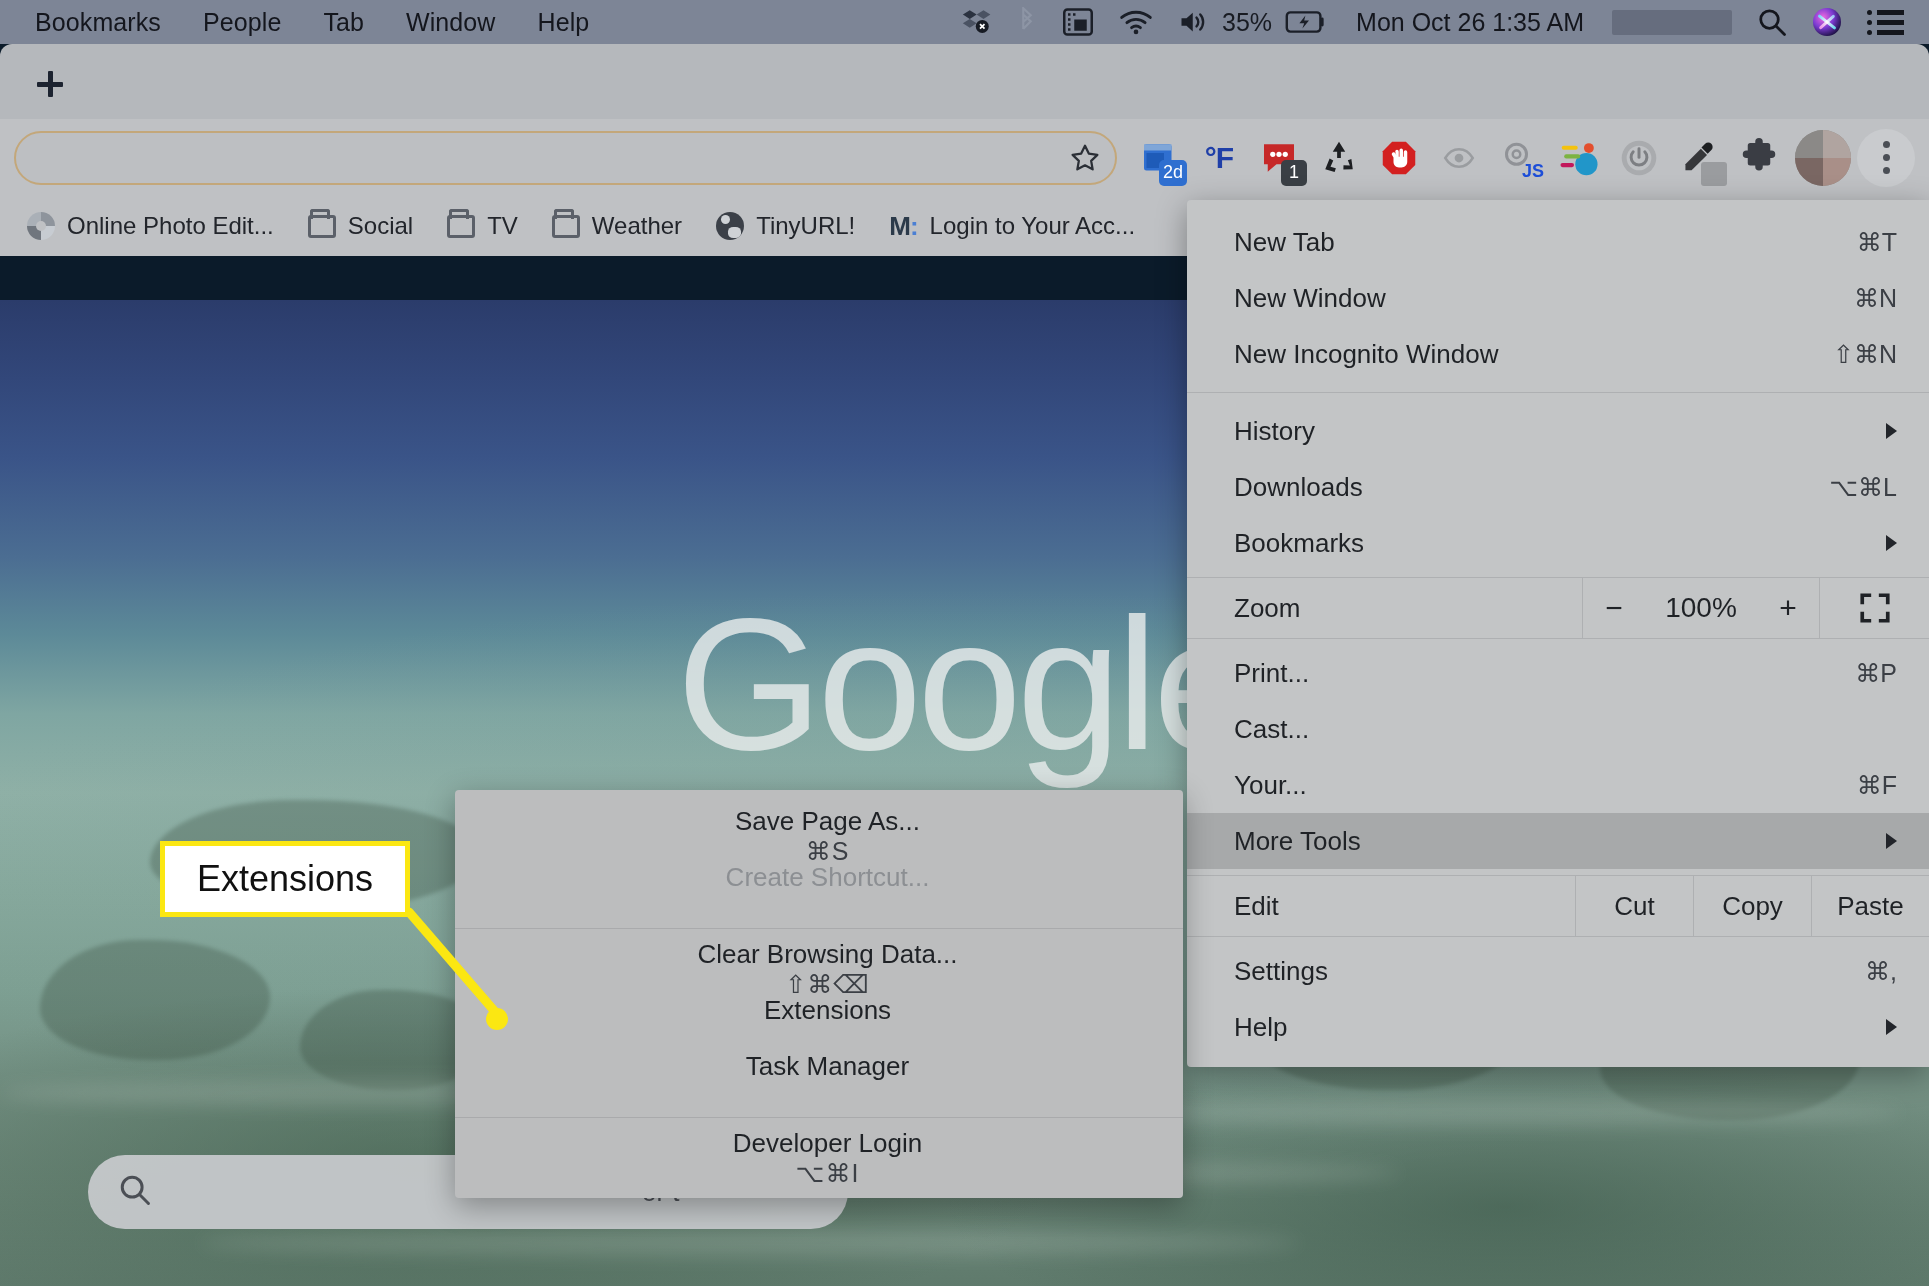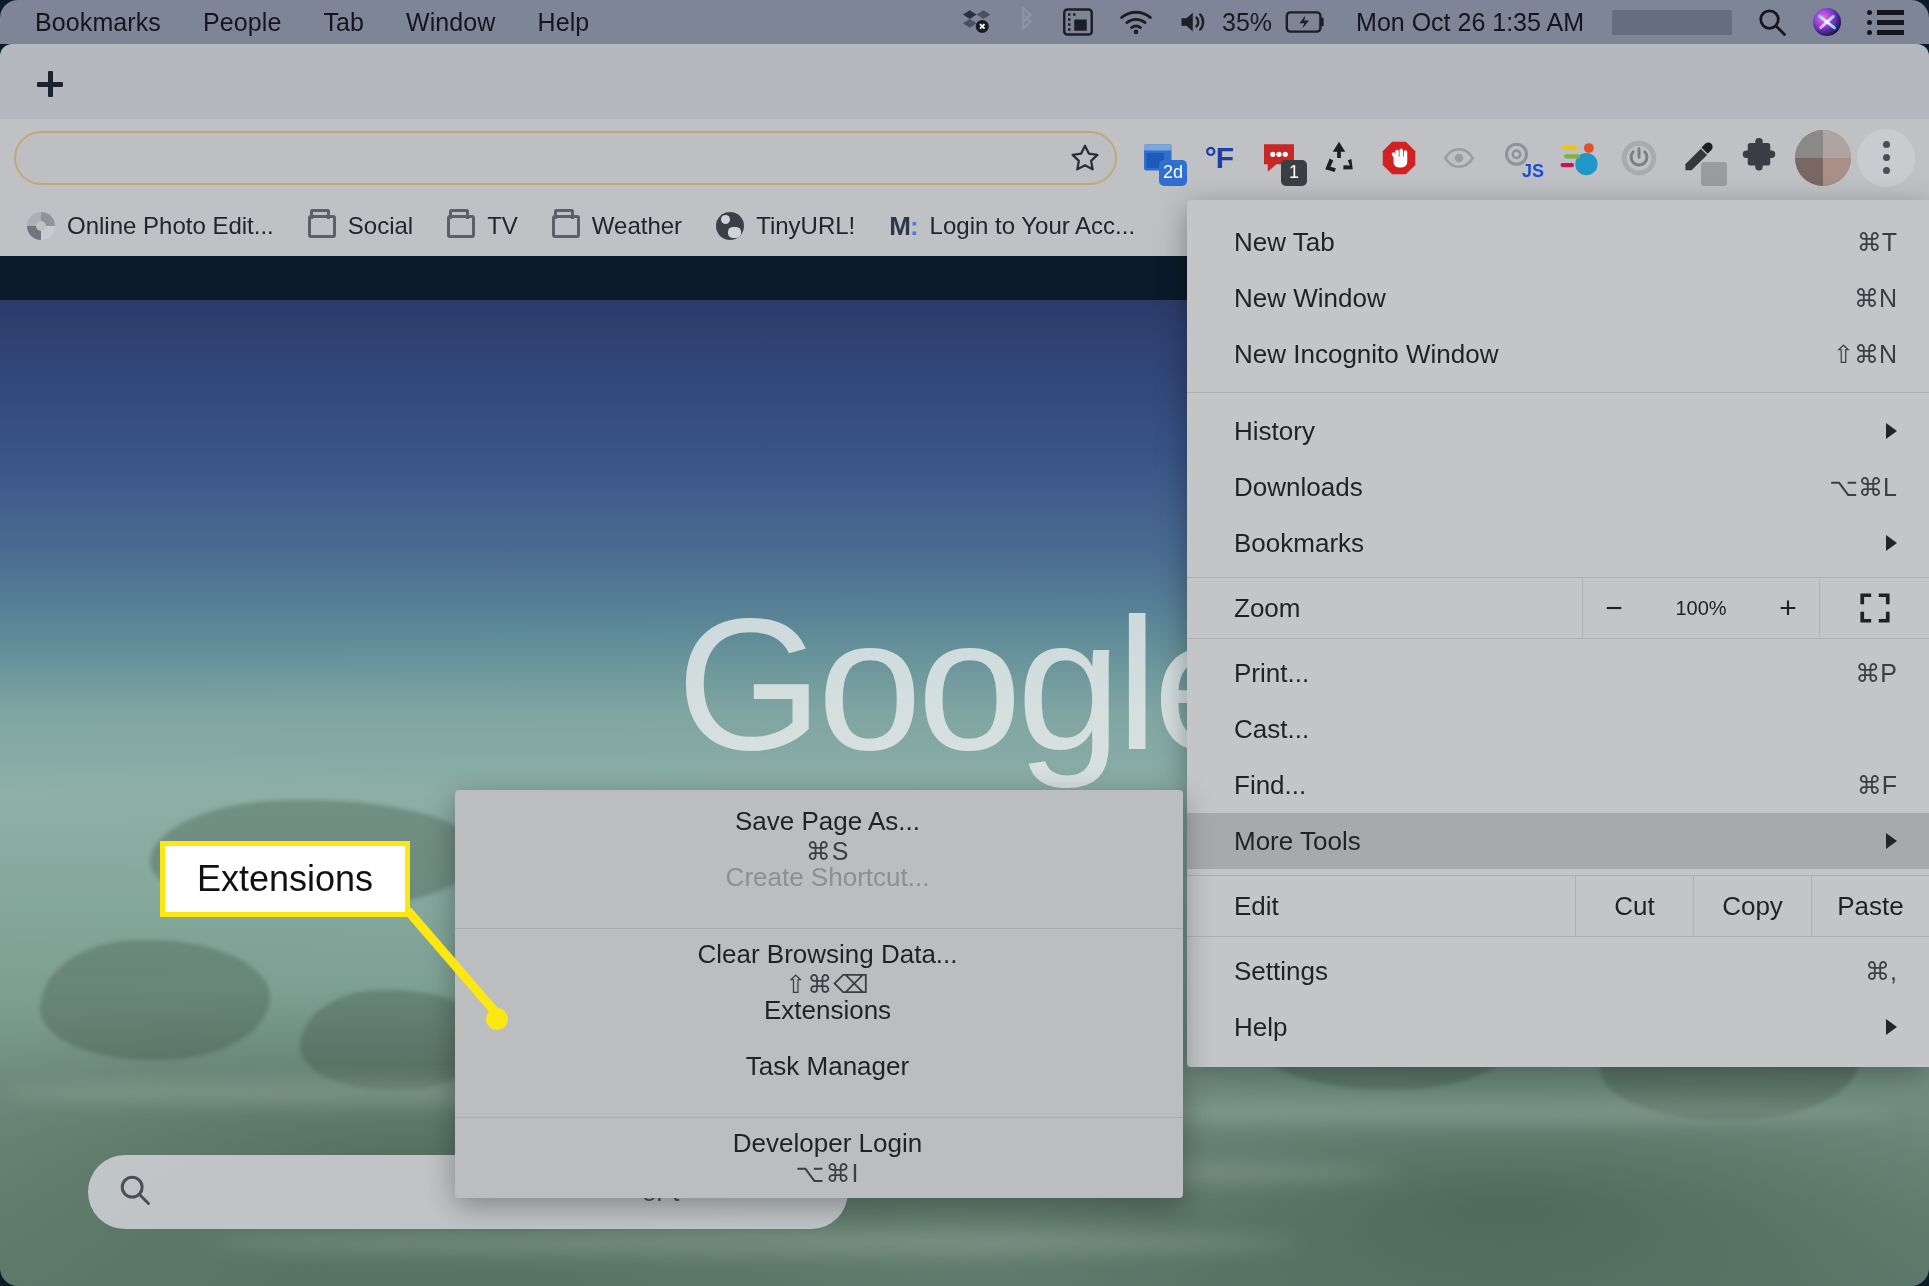--- a/index.html
+++ b/index.html
@@ -2,21 +2,21 @@
 <html><head>
 <meta charset="utf-8">
 <style>
   * { box-sizing: border-box; margin: 0; padding: 0; }
   html, body {
     width: 1929px; height: 1286px;
     overflow: hidden;
     font-family: "Liberation Sans", sans-serif;
     background: #0b1b2a;
   }
-  #root { position: relative; width: 1929px; height: 1286px; overflow: hidden; border-radius: 18px; }
+  #root { position: relative; width: 1929px; height: 1286px; overflow: hidden; }
 
   
   .mac-menubar {
     position: absolute; top: 0; left: 0; width: 1929px; height: 44px;
     background: #7d8596;
     display: flex; align-items: center;
     z-index: 60;
   }
   .mac-menubar-left { display: flex; align-items: center; padding-left: 14px; }
   .mac-menu-item {
@@ -233,21 +233,21 @@
   .zoom-row, .edit-row {
     display: flex; align-items: stretch; height: 62px;
     border-top: 1px solid #aeb0b2; border-bottom: 1px solid #aeb0b2;
     margin: 6px 0;
   }
   .zoom-row .zr-label, .edit-row .er-label {
     flex: 1 1 auto; display:flex; align-items:center; padding-left: 47px; font-size: 26px;
   }
   .zr-ctrl { display:flex; align-items:center; justify-content:center; gap: 0; border-left: 1px solid #aeb0b2; }
   .zr-minus, .zr-plus { width: 62px; display:flex; align-items:center; justify-content:center; font-size: 30px; color:#1f2226;}
-  .zr-pct { width: 112px; text-align:center; font-size: 20px; display:flex; align-items:center; justify-content:center;}
+  .zr-pct { width: 112px; text-align:center; font-size: 28px; display:flex; align-items:center; justify-content:center;}
   .zr-full { width: 110px; display:flex; align-items:center; justify-content:center; border-left: 1px solid #aeb0b2; }
   .er-cell { width: 118px; display:flex; align-items:center; justify-content:center; border-left:1px solid #aeb0b2; font-size:26px;}
 
   
   .submenu {
     position: absolute; left: 455px; top: 790px; width: 728px;
     background: #bcbdbe;
     box-shadow: 0 8px 30px rgba(0,0,0,.32);
     border-radius: 4px;
     padding: 16px 0 14px 0;
@@ -592,21 +592,21 @@
 
     <div class="mi">
       <span class="mi-label">Print...</span>
       <span class="mi-shortcut">⌘P</span>
     </div>
     <div class="mi">
       <span class="mi-label">Cast...</span>
       <span class="mi-shortcut"></span>
     </div>
     <div class="mi">
-      <span class="mi-label">Find...</span>
+      <span class="mi-label">Your...</span>
       <span class="mi-shortcut">⌘F</span>
     </div>
     <div class="mi highlight">
       <span class="mi-label">More Tools</span>
       <span class="mi-arrow"></span>
     </div>
 
     <div class="edit-row">
       <span class="er-label">Edit</span>
       <span class="er-cell">Cut</span>

